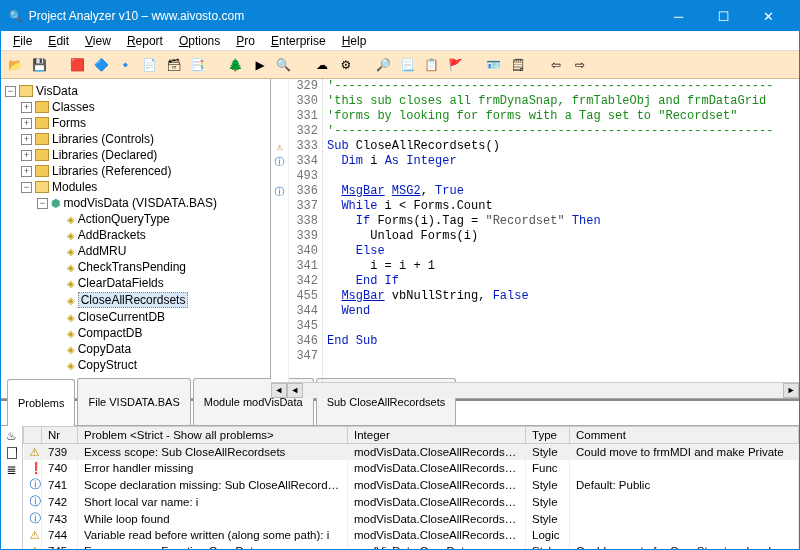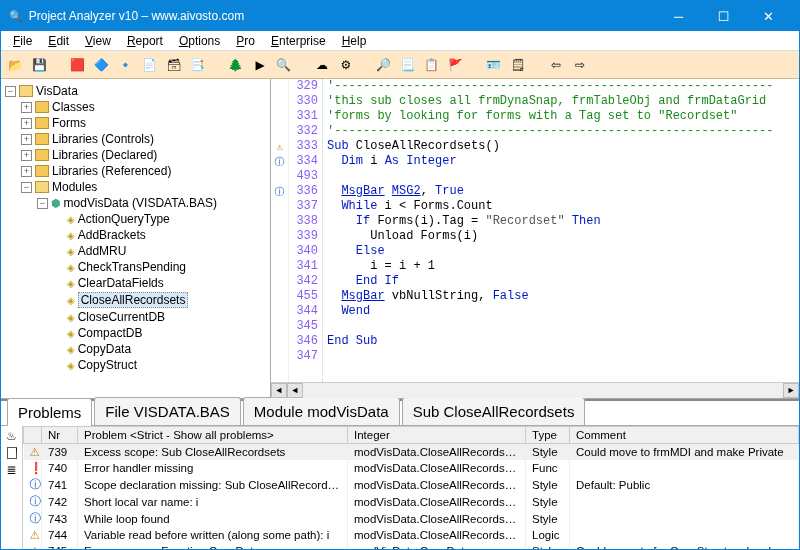--- a/index.html
+++ b/index.html
@@ -20,34 +20,34 @@
   .tree .node { white-space: nowrap; padding: 1px 0; display: flex; align-items: center; gap: 3px; }
   .tree .toggle { width: 11px; height: 11px; border: 1px solid #888; display: inline-flex; align-items: center; justify-content: center; font-size: 9px; line-height: 1; background: #fff; color: #555; }
   .tree .fold { width: 14px; height: 12px; background: #f5c85a; border: 1px solid #b8932f; }
   .tree .foldopen { width: 14px; height: 12px; background: #f8d87f; border: 1px solid #b8932f; }
   .tree .modico { color: #4a8; font-size: 11px; }
   .tree .fnico { color: #c9a012; font-size: 10px; }
   .tree .sel { background: #d8e8f8; border: 1px dotted #888; padding: 0 2px; }
   .code { flex: 1; display: flex; overflow: hidden; position: relative; font-family: "Courier New", monospace; font-size: 12px; }
   .gutter { width: 18px; background: #fff; border-right: 1px solid #eee; }
   .gutter .gi { height: 15px; display:flex; align-items:center; justify-content:center; font-size:10px; }
-  .linenos { width: 34px; text-align: right; color: #8b5cf6; padding-right: 4px; border-right: 1px dotted #ccc; }
+  .linenos { width: 34px; text-align: right; color: #737373; padding-right: 4px; border-right: 1px dotted #ccc; }
   .linenos div { height: 15px; line-height: 15px; }
   .codebody { flex: 1; overflow: auto; padding-left: 4px; }
   .codebody .cl { height: 15px; line-height: 15px; white-space: pre; }
   .c-comment { color: #1a8a1a; }
   .c-kw { color: #0018c0; }
   .c-str { color: #555; }
   .c-link { color: #0018c0; text-decoration: underline; }
   .hscroll { position: absolute; bottom: 0; left: 0; right: 0; height: 16px; background: #f0f0f0; border-top: 1px solid #ccc; display:flex; }
   .hscroll .arrow { width:16px; background:#e4e4e4; border:1px solid #bbb; display:flex; align-items:center; justify-content:center; font-size:9px;}
   .hscroll .thumb { flex:1; margin:2px; }
   .problems { height: 150px; display: flex; flex-direction: column; border-top: 2px solid #888; }
   .ptabs { height: 24px; display: flex; align-items: flex-end; padding: 2px 6px 0 6px; gap: 0; background:#fff; }
-  .ptab { padding: 5px 10px; border: 1px solid #aaa; border-bottom: none; background: #f4f4f4; font-size: 15px; margin-right: 2px; border-radius: 3px 3px 0 0; }
+  .ptab { padding: 17px 10px; border: 1px solid #aaa; border-bottom: none; background: #f4f4f4; font-size: 11px; margin-right: 2px; border-radius: 3px 3px 0 0; }
   .ptab.active { background: #fff; position: relative; top: 1px; }
   .pgrid { flex: 1; display: flex; border-top: 1px solid #aaa; overflow: hidden; }
   .pside { width: 22px; background: #fff; border-right: 1px solid #ccc; display:flex; flex-direction:column; align-items:center; padding-top:3px; gap:4px; font-size:12px;}
   .ptable { flex: 1; overflow: auto; font-size: 11.5px; }
   .ptable table { width: 100%; border-collapse: collapse; table-layout: fixed; }
   .ptable th { text-align: left; background: #f0f0f0; border: 1px solid #ccc; padding: 2px 6px; font-weight: normal; position: sticky; top:0; }
   .ptable td { padding: 1px 6px; border-right: 1px solid #eee; white-space: nowrap; overflow: hidden; text-overflow: ellipsis; }
   .ptable tr.selected td { background: #f0f0f0; }
   .ptable .pic { width: 16px; text-align:center; }
   .warn { color: #c78a00; }

